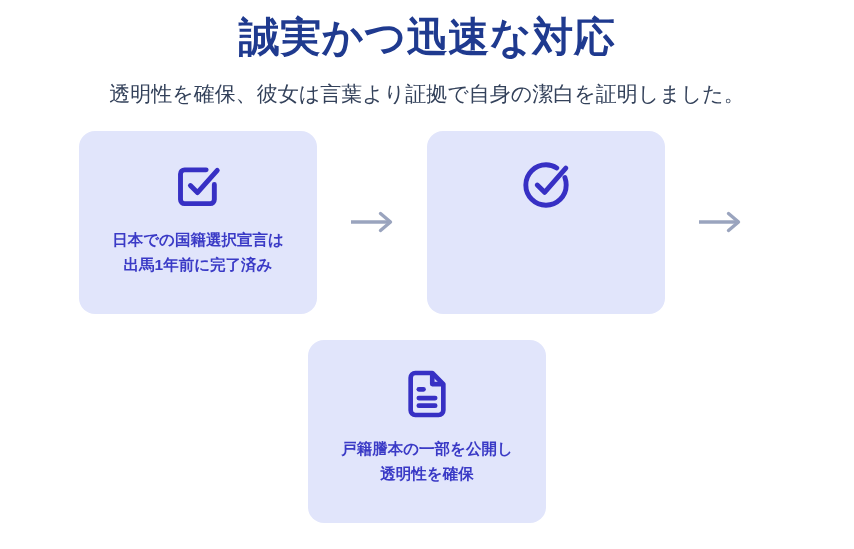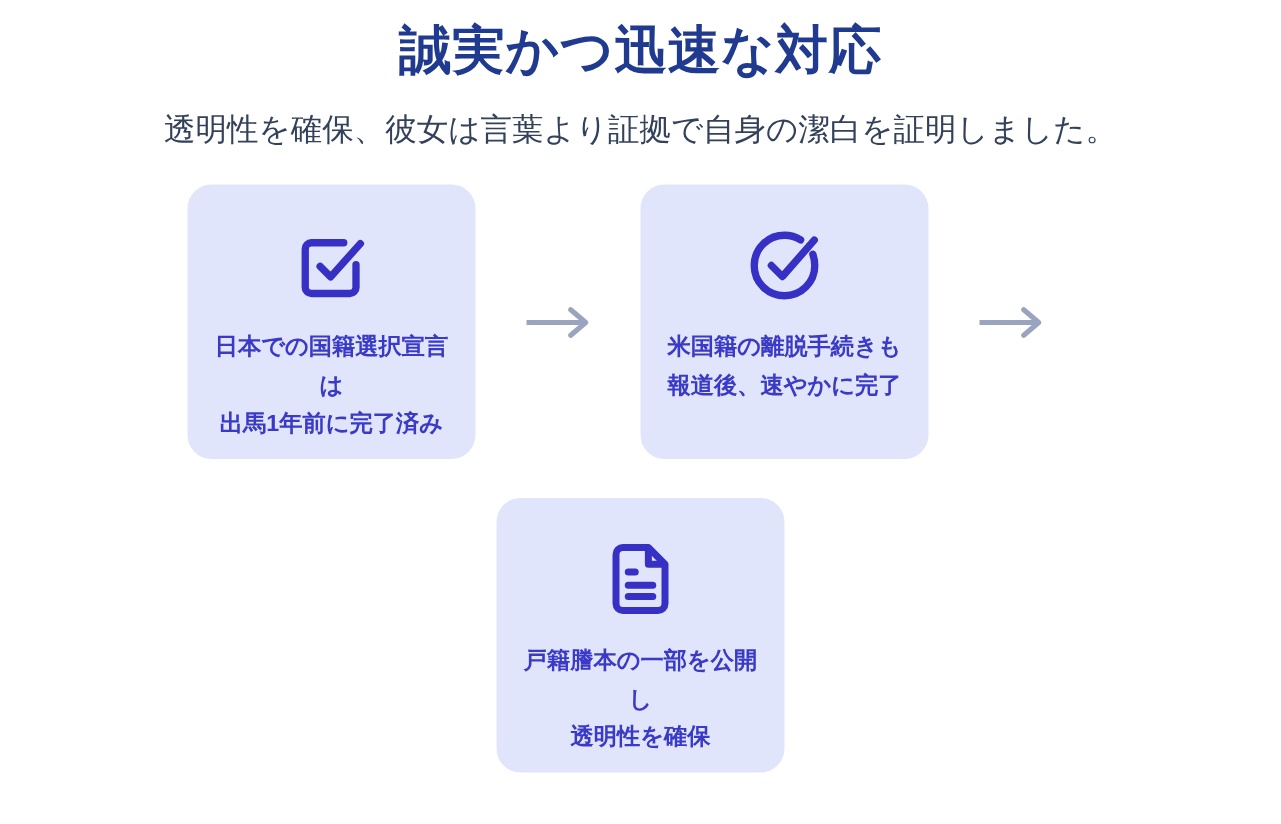--- a/index.html
+++ b/index.html
@@ -20,21 +20,21 @@
     box-sizing: border-box;
     padding: 0;
     display: block;
     position: relative;
   }
 
   .page-title {
     margin: 0;
     padding-top: 12px;
     text-align: center;
-    font-size: 35px;
+    font-size: 41px;
     line-height: 1.25;
     font-weight: 700;
     color: #1f3a8f;
     letter-spacing: 0.5px;
   }
 
   .page-subtitle {
     margin: 0;
     padding-top: 16px;
     text-align: center;
@@ -49,21 +49,21 @@
     padding-top: 22px;
     width: 800px;
     display: flex;
     flex-wrap: wrap;
     align-items: flex-start;
     justify-content: center;
     gap: 0;
   }
 
   .card {
-    width: 192px;
+    width: 238px;
     height: 183px;
     box-sizing: border-box;
     background: #e1e5fb;
     border-radius: 16px;
     display: flex;
     flex-direction: column;
     align-items: center;
     justify-content: flex-start;
     padding-top: 26px;
     margin: 0;
@@ -142,22 +142,20 @@
       </svg>
     </div>
 
     <div class="card">
       <span class="card-icon">
         <svg viewBox="0 0 48 48" fill="none" xmlns="http://www.w3.org/2000/svg">
           <path d="M40.2 17.6C40.9 19.6 41.3 21.8 41.3 24C41.3 33.6 33.6 41.3 24 41.3C14.4 41.3 6.7 33.6 6.7 24C6.7 14.4 14.4 6.7 24 6.7C27.4 6.7 30.6 7.7 33.2 9.4" stroke="#3730c4" stroke-width="4.2" stroke-linecap="round"></path>
           <path d="M16.5 24L22.8 30.3L41 9.5" stroke="#3730c4" stroke-width="4.2" stroke-linecap="round" stroke-linejoin="round"></path>
         </svg>
       </span>
-      <div class="card-label">米国籍の離脱手続きも
-報道後、速やかに完了</div>
     </div>
 
     <div class="arrow">
       <svg width="46" height="22" viewBox="0 0 46 22" fill="none" xmlns="http://www.w3.org/2000/svg">
         <path d="M2 11H42" stroke="#9aa4be" stroke-width="3.4" stroke-linecap="butt"></path>
         <path d="M31.5 2.5L41.5 11L31.5 19.5" stroke="#9aa4be" stroke-width="3.4" stroke-linecap="round" stroke-linejoin="round" fill="none"></path>
       </svg>
     </div>
 
     <div class="row-break"></div>

